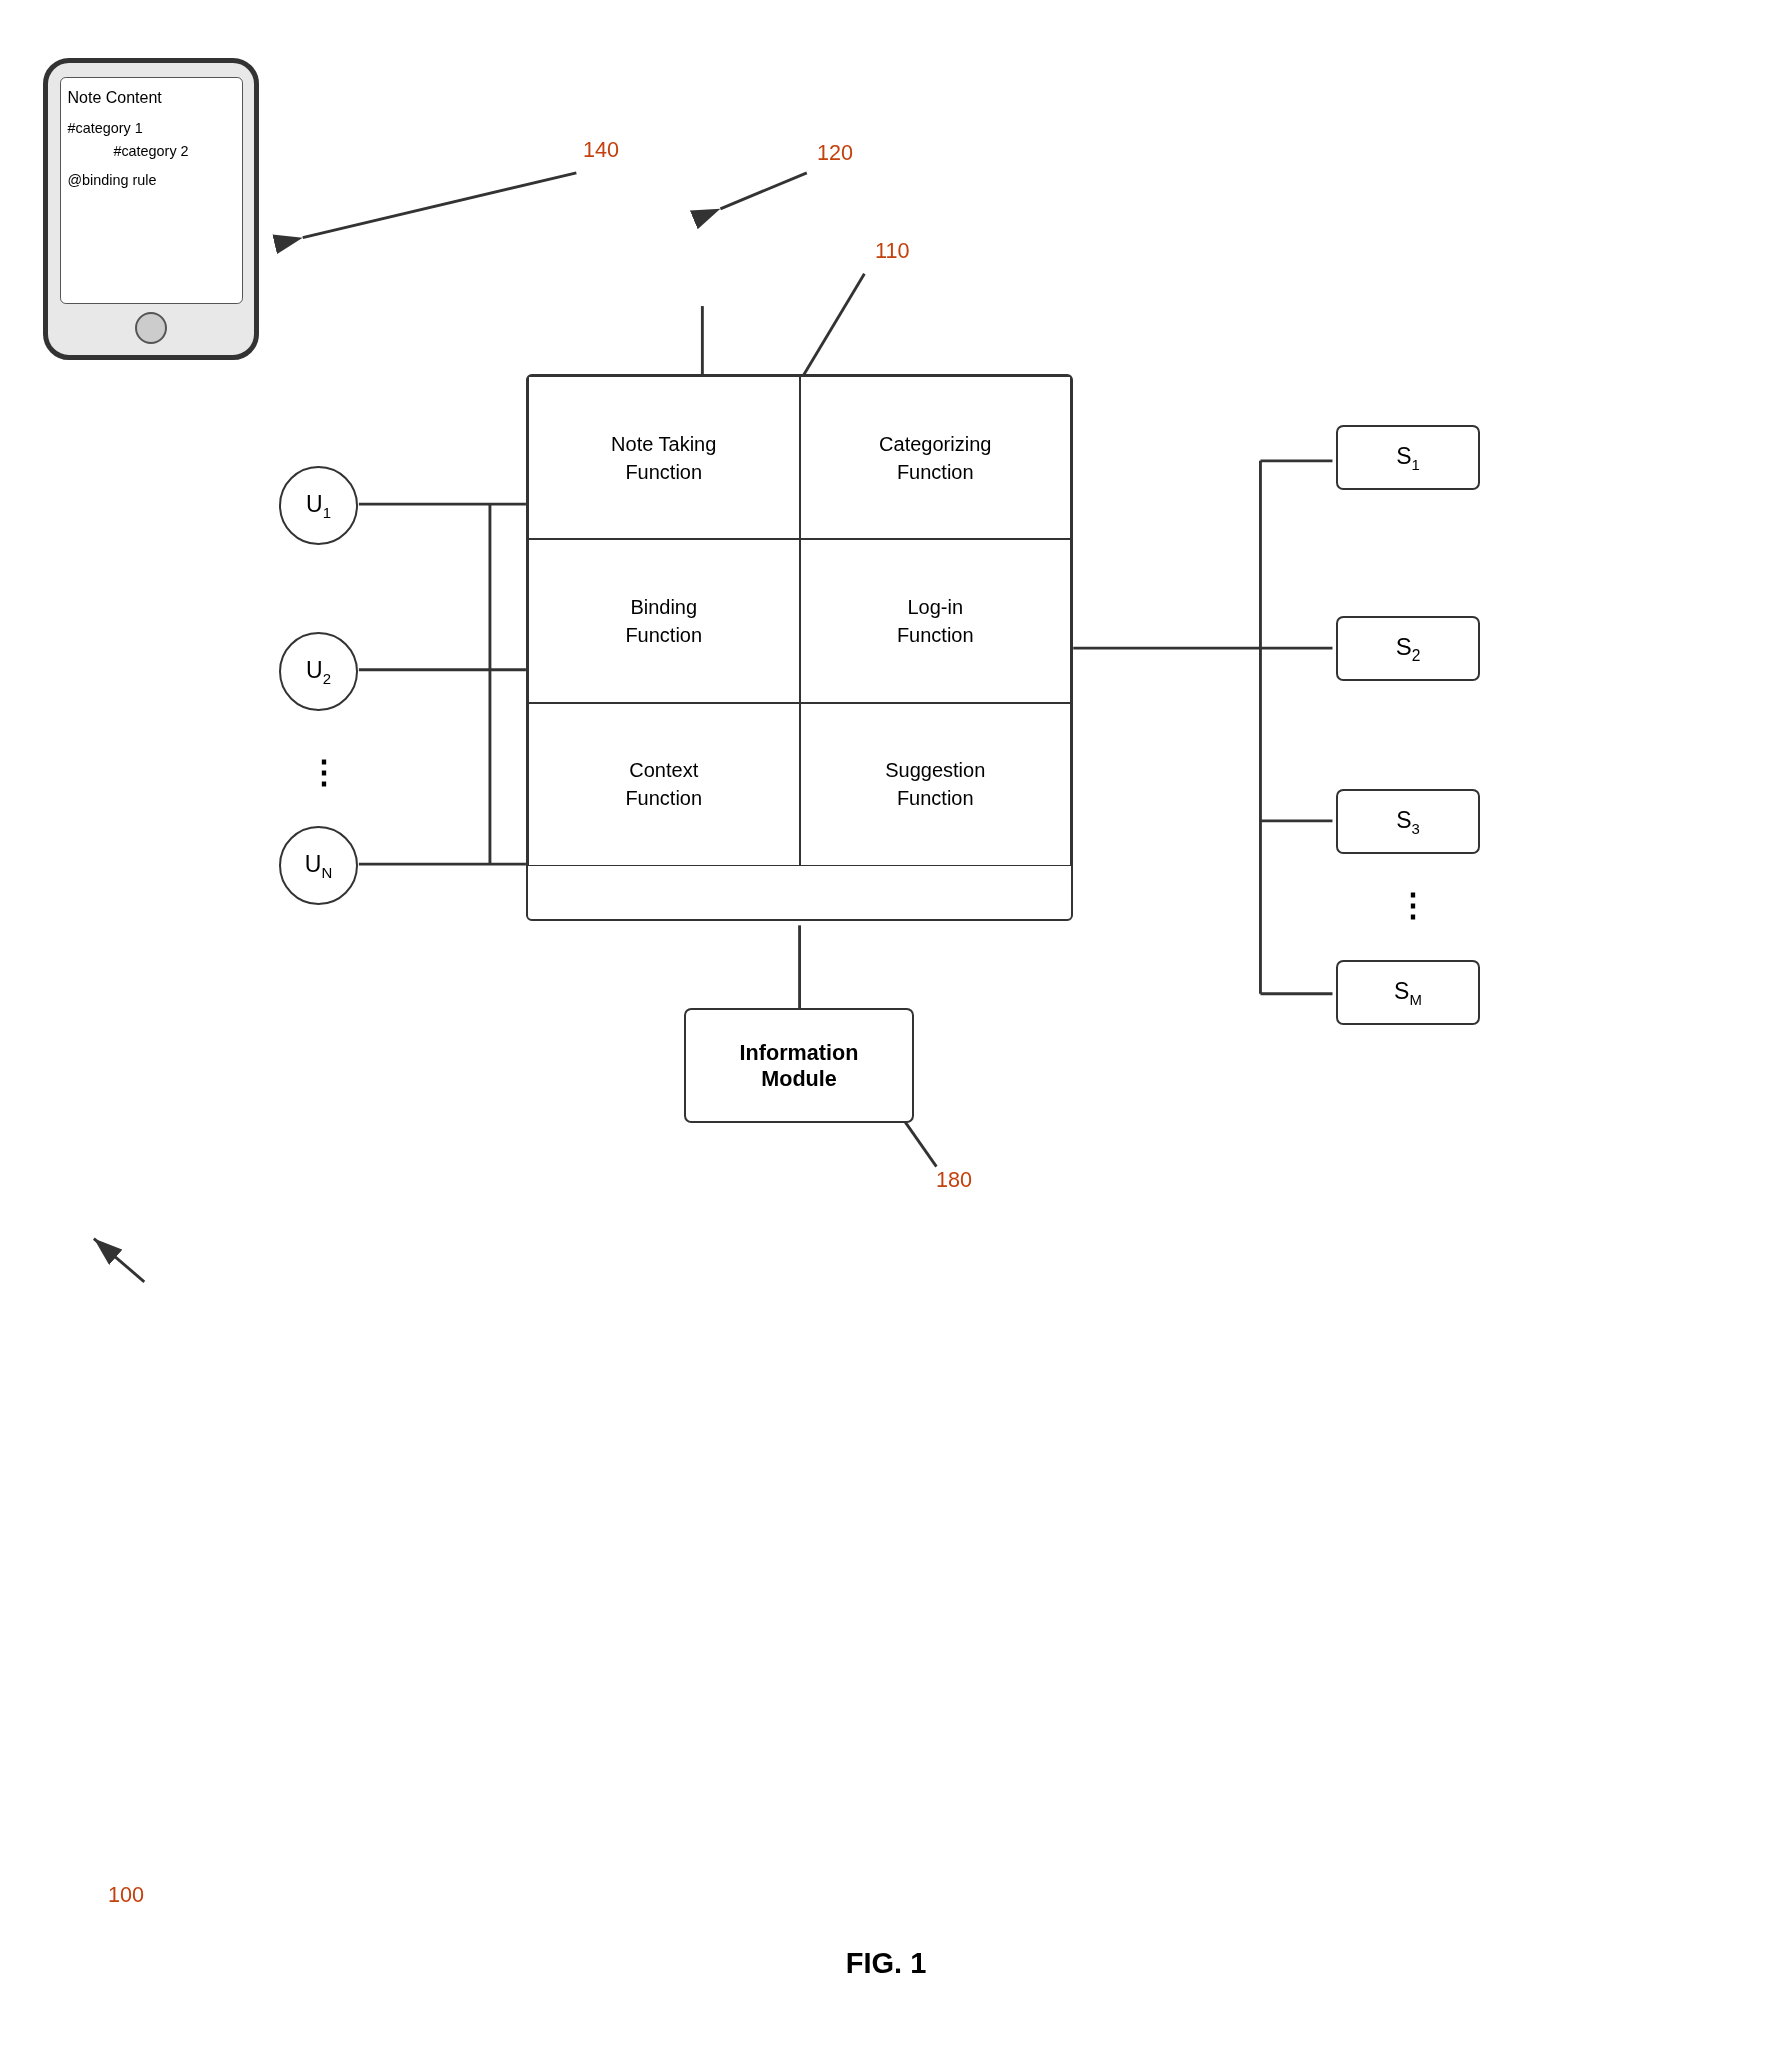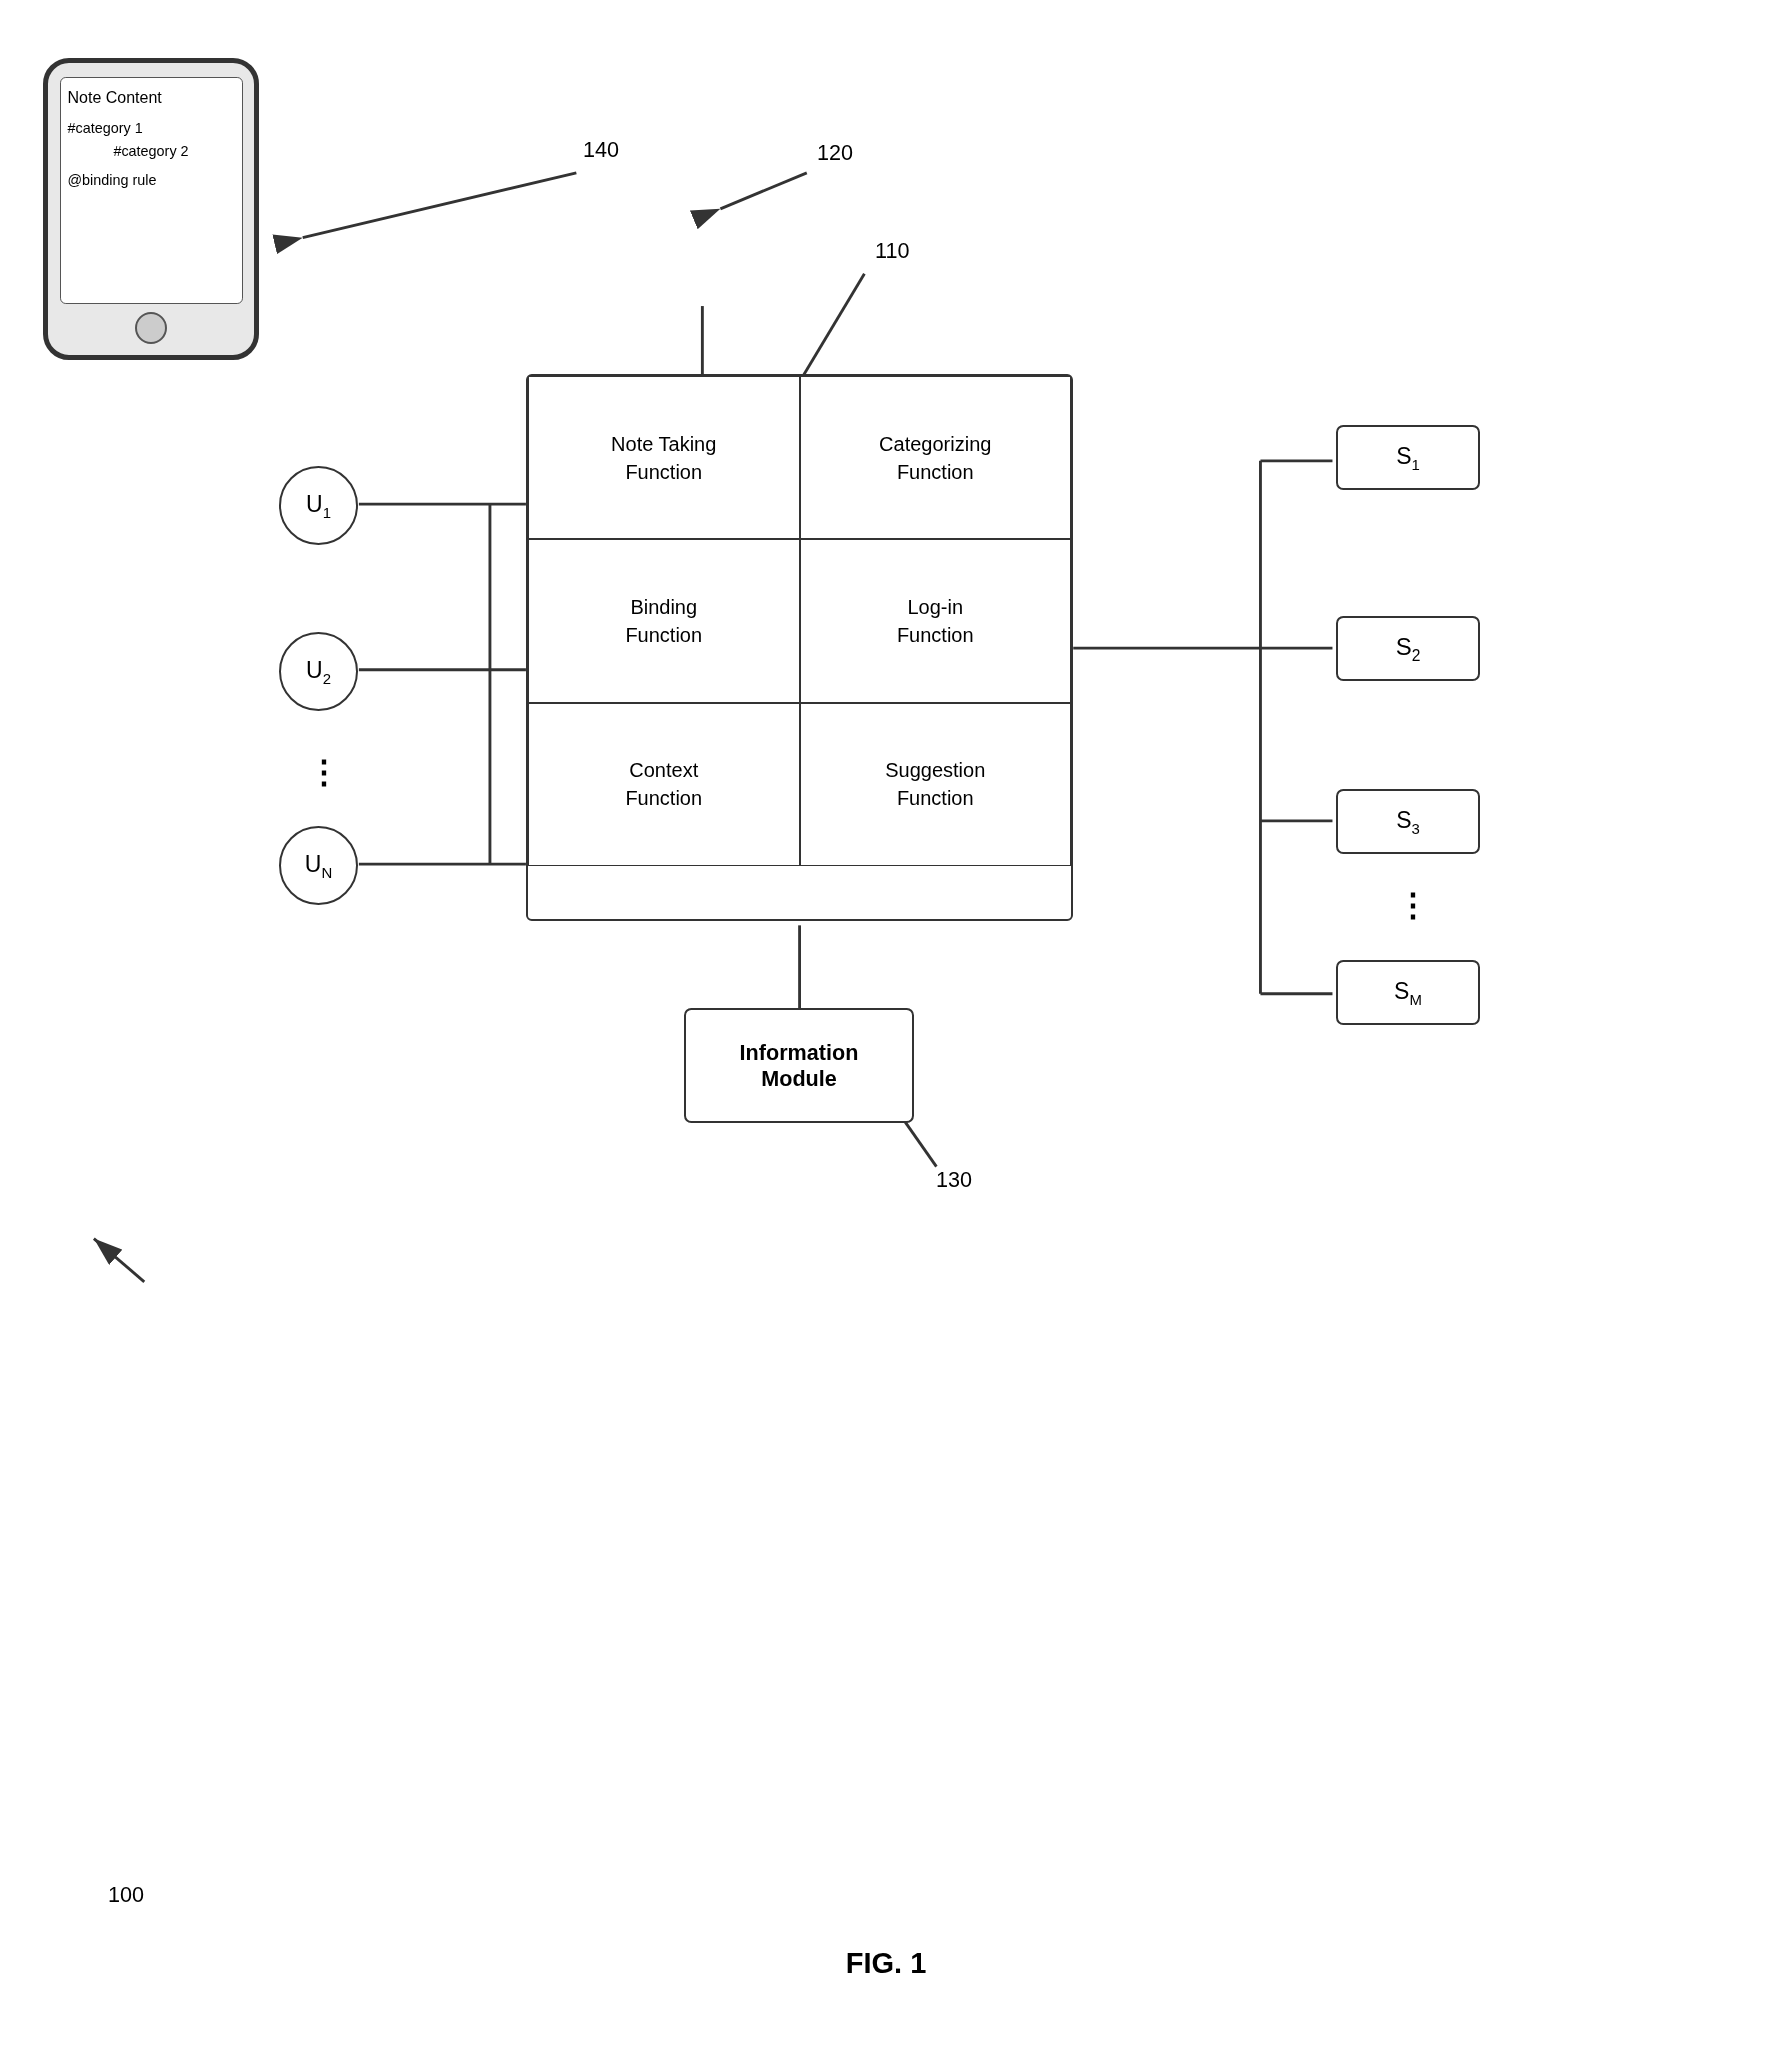--- a/index.html
+++ b/index.html
@@ -144,21 +144,21 @@
       text-align: center;
       font-size: 21.6px;
       font-weight: bold;
     }
 
     
     .label {
       position: absolute;
       font-size: 20px;
       font-weight: normal;
-      color: #000000;
+      color: #c2410c;
     }
 
     .fig-label {
       position: absolute;
       font-size: 26px;
       font-weight: bold;
       text-align: center;
     }
 
     
@@ -302,20 +302,20 @@
     <span style="font-size:23px;">S<sub>M</sub></span>
   </div>
 
   <div class="dots-label" style="top: 886px; left: 1397px; font-size:32px;">⋮</div>
 
   <div class="info-module" style="top: 1008px; left: 684px;">
     <span style="white-space:pre-line;">Information
 Module</span>
   </div>
 
-  <div class="label" style="top: 1167px; left: 936px; font-size:21.6px;">130</div>
+  <div class="label" style="top: 1167px; left: 936px; font-size:21.6px;">180</div>
 
   <div class="fig-label" style="bottom: 86px; left: 50%; transform: translateX(-50%); font-size: 29px;">FIG. 1</div>
 
   <div class="label" style="bottom: 158px; left: 108px; font-size:21.6px;">100</div>
 
 </div>
 
 
 </body></html>

